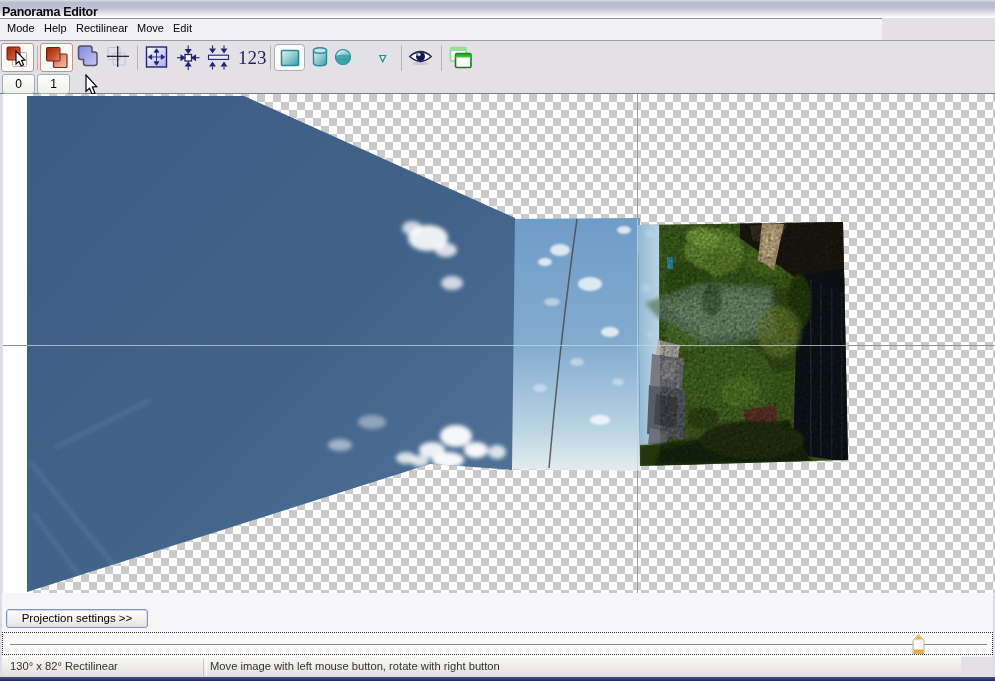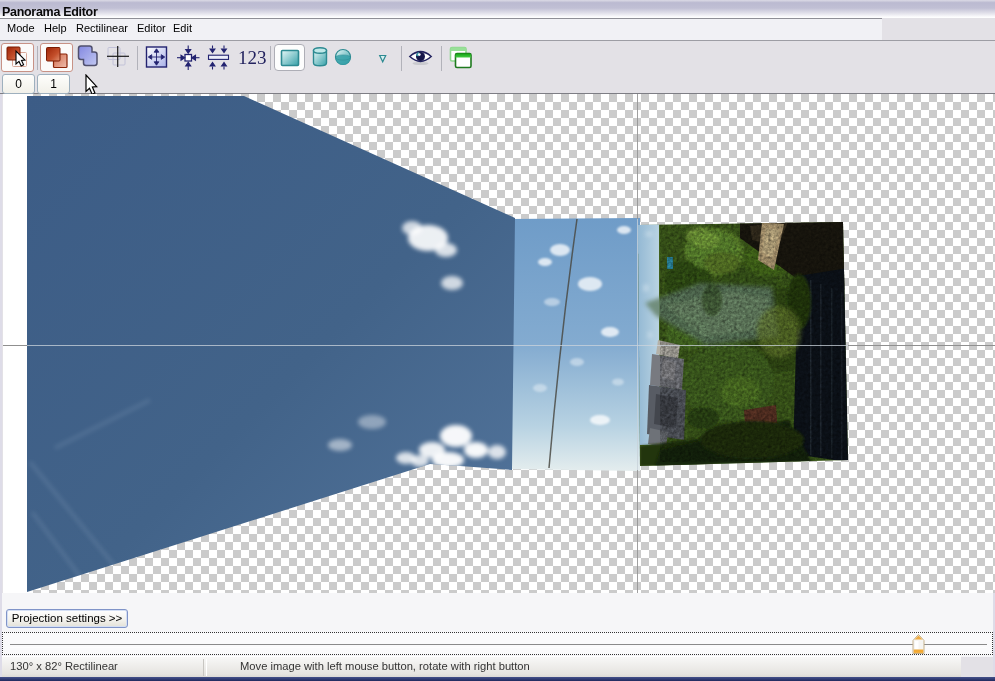--- a/index.html
+++ b/index.html
@@ -19,50 +19,50 @@
     border-top:1px solid #9d9da4;border-bottom:1px solid #7d7d84;box-sizing:border-box;}
   .tbtn{position:absolute;background:#fcfbfa;border:1px solid #c89286;border-radius:3px;box-sizing:border-box;}
   .wbtn{position:absolute;background:#fdfdfd;border:1px solid #aeaeb6;border-radius:4px;box-sizing:border-box;}
   .tsep{position:absolute;width:1px;background:#b2b2ba;}
   
   .tab{position:absolute;top:74px;height:20px;width:33px;box-sizing:border-box;
     background:linear-gradient(#fefefc,#f1f0e9);border:1px solid #9eb0be;border-radius:3px;
     font-size:12px;text-align:center;line-height:18px;color:#000;}
   
   #bottombg{left:0;top:593px;width:995px;height:64px;background:#f6f6f8;}
-  #projbtn{left:6px;top:609px;width:122px;height:19px;box-sizing:border-box;
+  #projbtn{left:6px;top:609px;width:142px;height:19px;box-sizing:border-box;
     background:linear-gradient(#ffffff,#f2f1ec 60%,#e3e1d8);border:1px solid #8094c8;border-radius:3px;
     font-size:11.5px;color:#000;text-align:center;line-height:17px;
     box-shadow:0 0 0 1px #d4dff4 inset;}
   #slider{left:2px;top:632px;width:991px;height:23px;box-sizing:border-box;
     border:1px dotted #333;background:#fafafb;}
   #groove{left:10px;top:644px;width:977px;height:2px;
     border-top:1px solid #8a8a8a;border-bottom:1px solid #fdfdfd;}
   
   #statusbar{left:0;top:656px;width:961px;height:21px;
     background:linear-gradient(#f8f8f7,#e6e4e0 85%,#dcdad6);
     border-top:1px solid #fff;box-sizing:border-box;font-size:11.2px;color:#333;}
   #statusbar .p1{position:absolute;left:10px;top:3px;}
-  #statusbar .p2{position:absolute;left:210px;top:3px;margin-left:30px;}
+  #statusbar .p2{position:absolute;left:210px;top:3px;}
   #statusbar .div{position:absolute;left:203px;top:2px;width:2px;height:17px;
     border-left:1px solid #c8c6c2;border-right:1px solid #ffffff;}
   #navy{left:0;top:677px;width:995px;height:4px;background:linear-gradient(#45518a,#20295e);}
   #ledge{left:0;top:94px;width:2px;height:583px;background:#dedce8;}
   #redge{left:993px;top:593px;width:2px;height:84px;background:#dedce8;}
 </style>
 </head>
 <body>
   <div class="abs" id="titlebar">
     <span>Panorama Editor</span>
   </div>
   <div class="abs" id="menubar">
     <span style="left:7px">Mode</span>
     <span style="left:44px">Help</span>
     <span style="left:76px">Rectilinear</span>
-    <span style="left:137px">Editor</span>
+    <span style="left:137px">Move</span>
     <span style="left:173px">Edit</span>
   </div>
   <div class="abs" id="toolbar">
     <div class="tbtn" style="left:1px;top:2px;width:33px;height:29px"></div>
     <div class="tbtn" style="left:40px;top:2px;width:33px;height:29px"></div>
     <div class="tsep" style="left:37px;top:5px;height:24px"></div>
     <div class="tsep" style="left:137px;top:5px;height:24px"></div>
     <div class="tsep" style="left:270px;top:5px;height:24px"></div>
     <div class="wbtn" style="left:274px;top:3px;width:31px;height:27px"></div>
     <div class="tsep" style="left:401px;top:5px;height:25px"></div>

